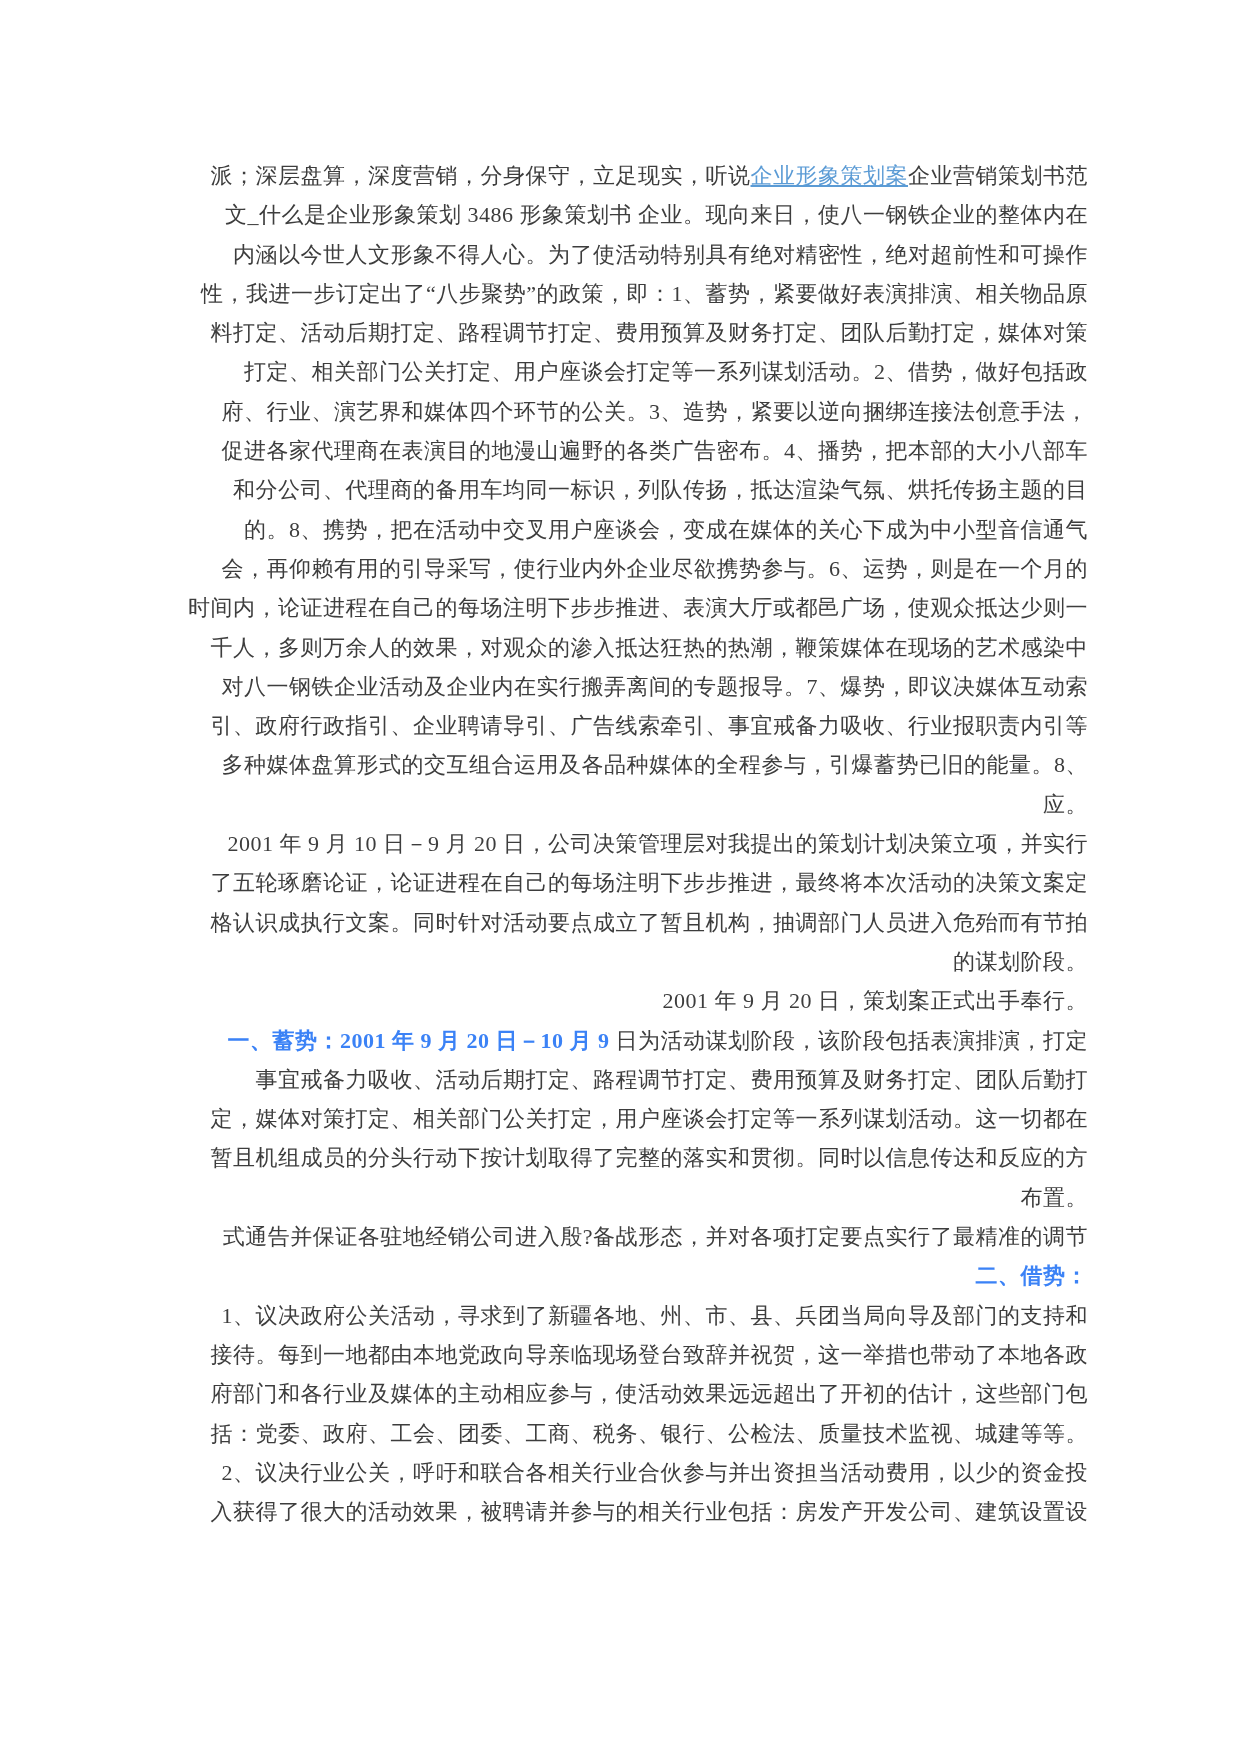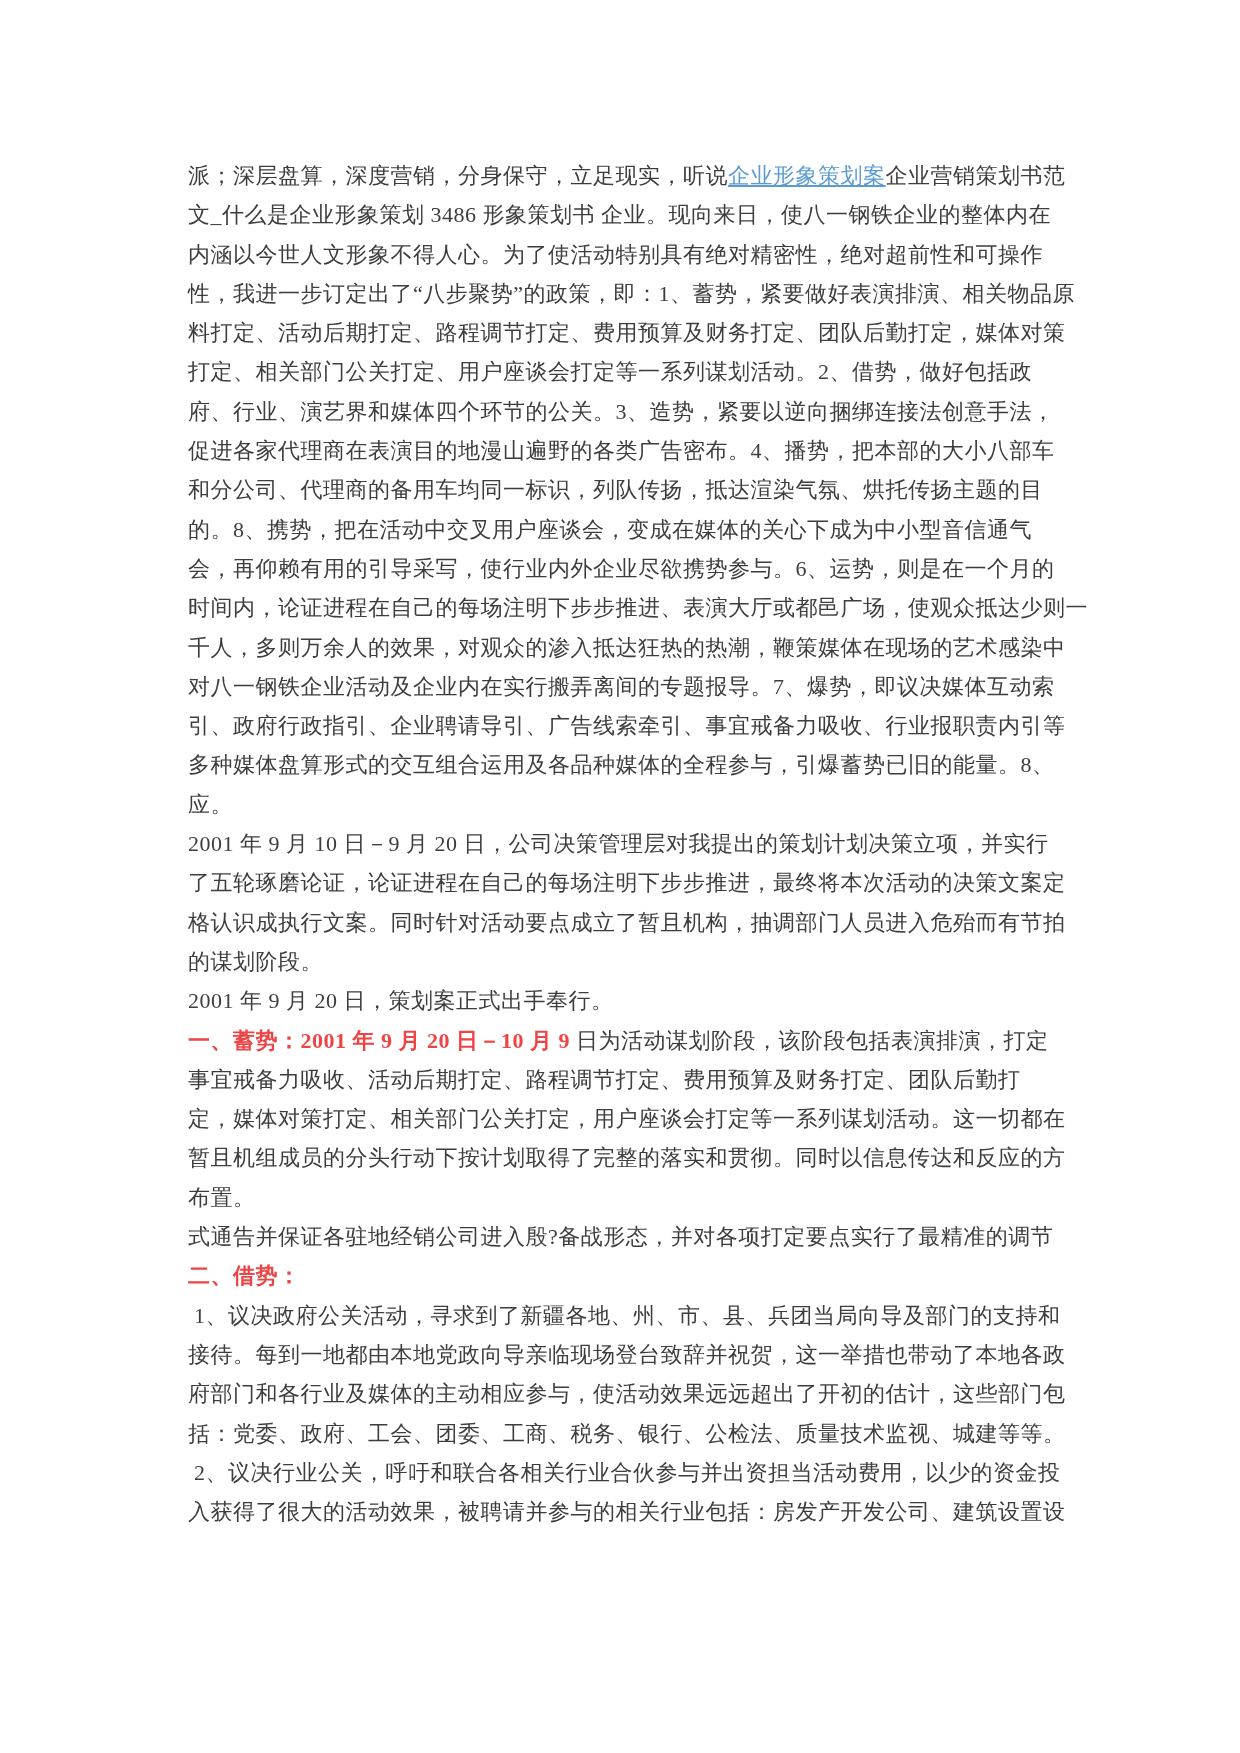--- a/index.html
+++ b/index.html
@@ -19,31 +19,32 @@
     top: 0;
     left: 0;
     width: 1240px;
     height: 1753px;
     background: #ffffff;
     box-sizing: border-box;
     padding: 156px 60px 0 188px;
   }
   .doc-lines {
     width: 900px;
+    text-align: right;
   }
   .text-line {
     font-size: 22px;
     line-height: 39.3px;
     color: #3d3d3d;
     white-space: pre;
     letter-spacing: 0.5px;
   }
   .run-bold {
     font-weight: bold;
-    color: #ef4444;
+    color: #3b82f6;
   }
   .run-link {
     color: #5b9bd5;
     text-decoration: underline;
     text-decoration-color: #5b9bd5;
     cursor: pointer;
   }
 </style>
 </head>
 <body>

